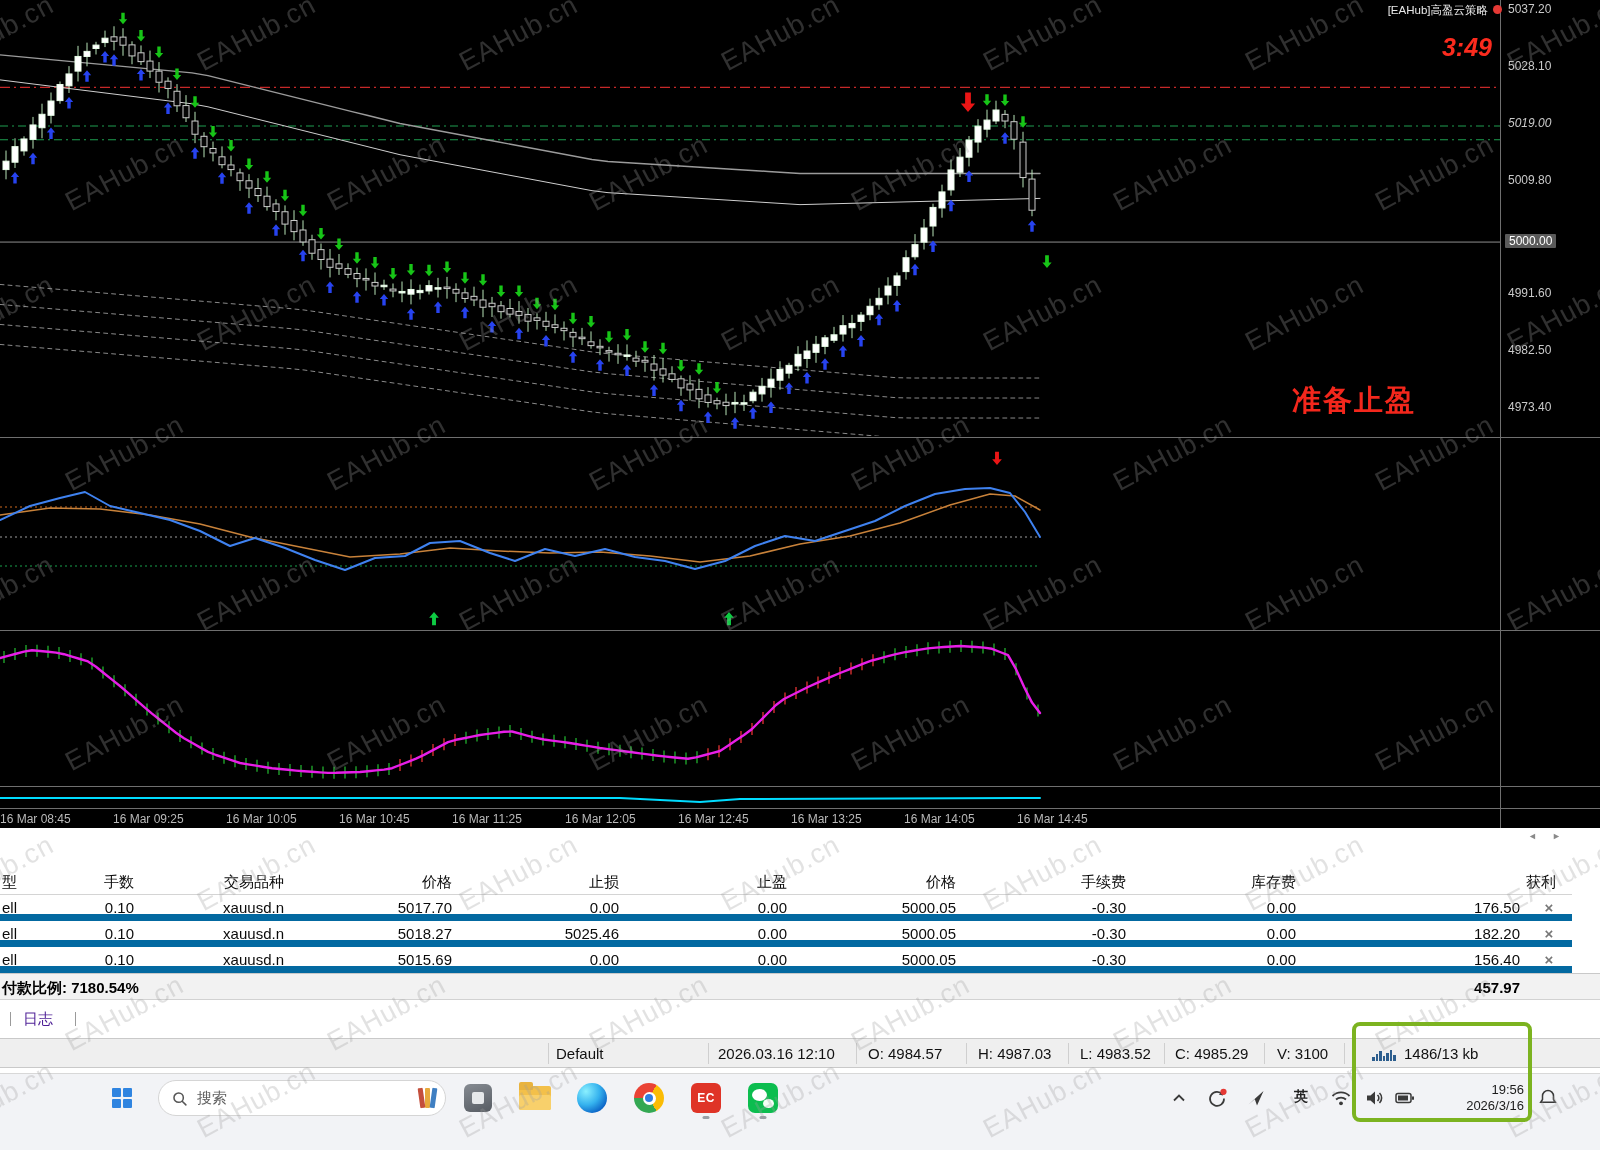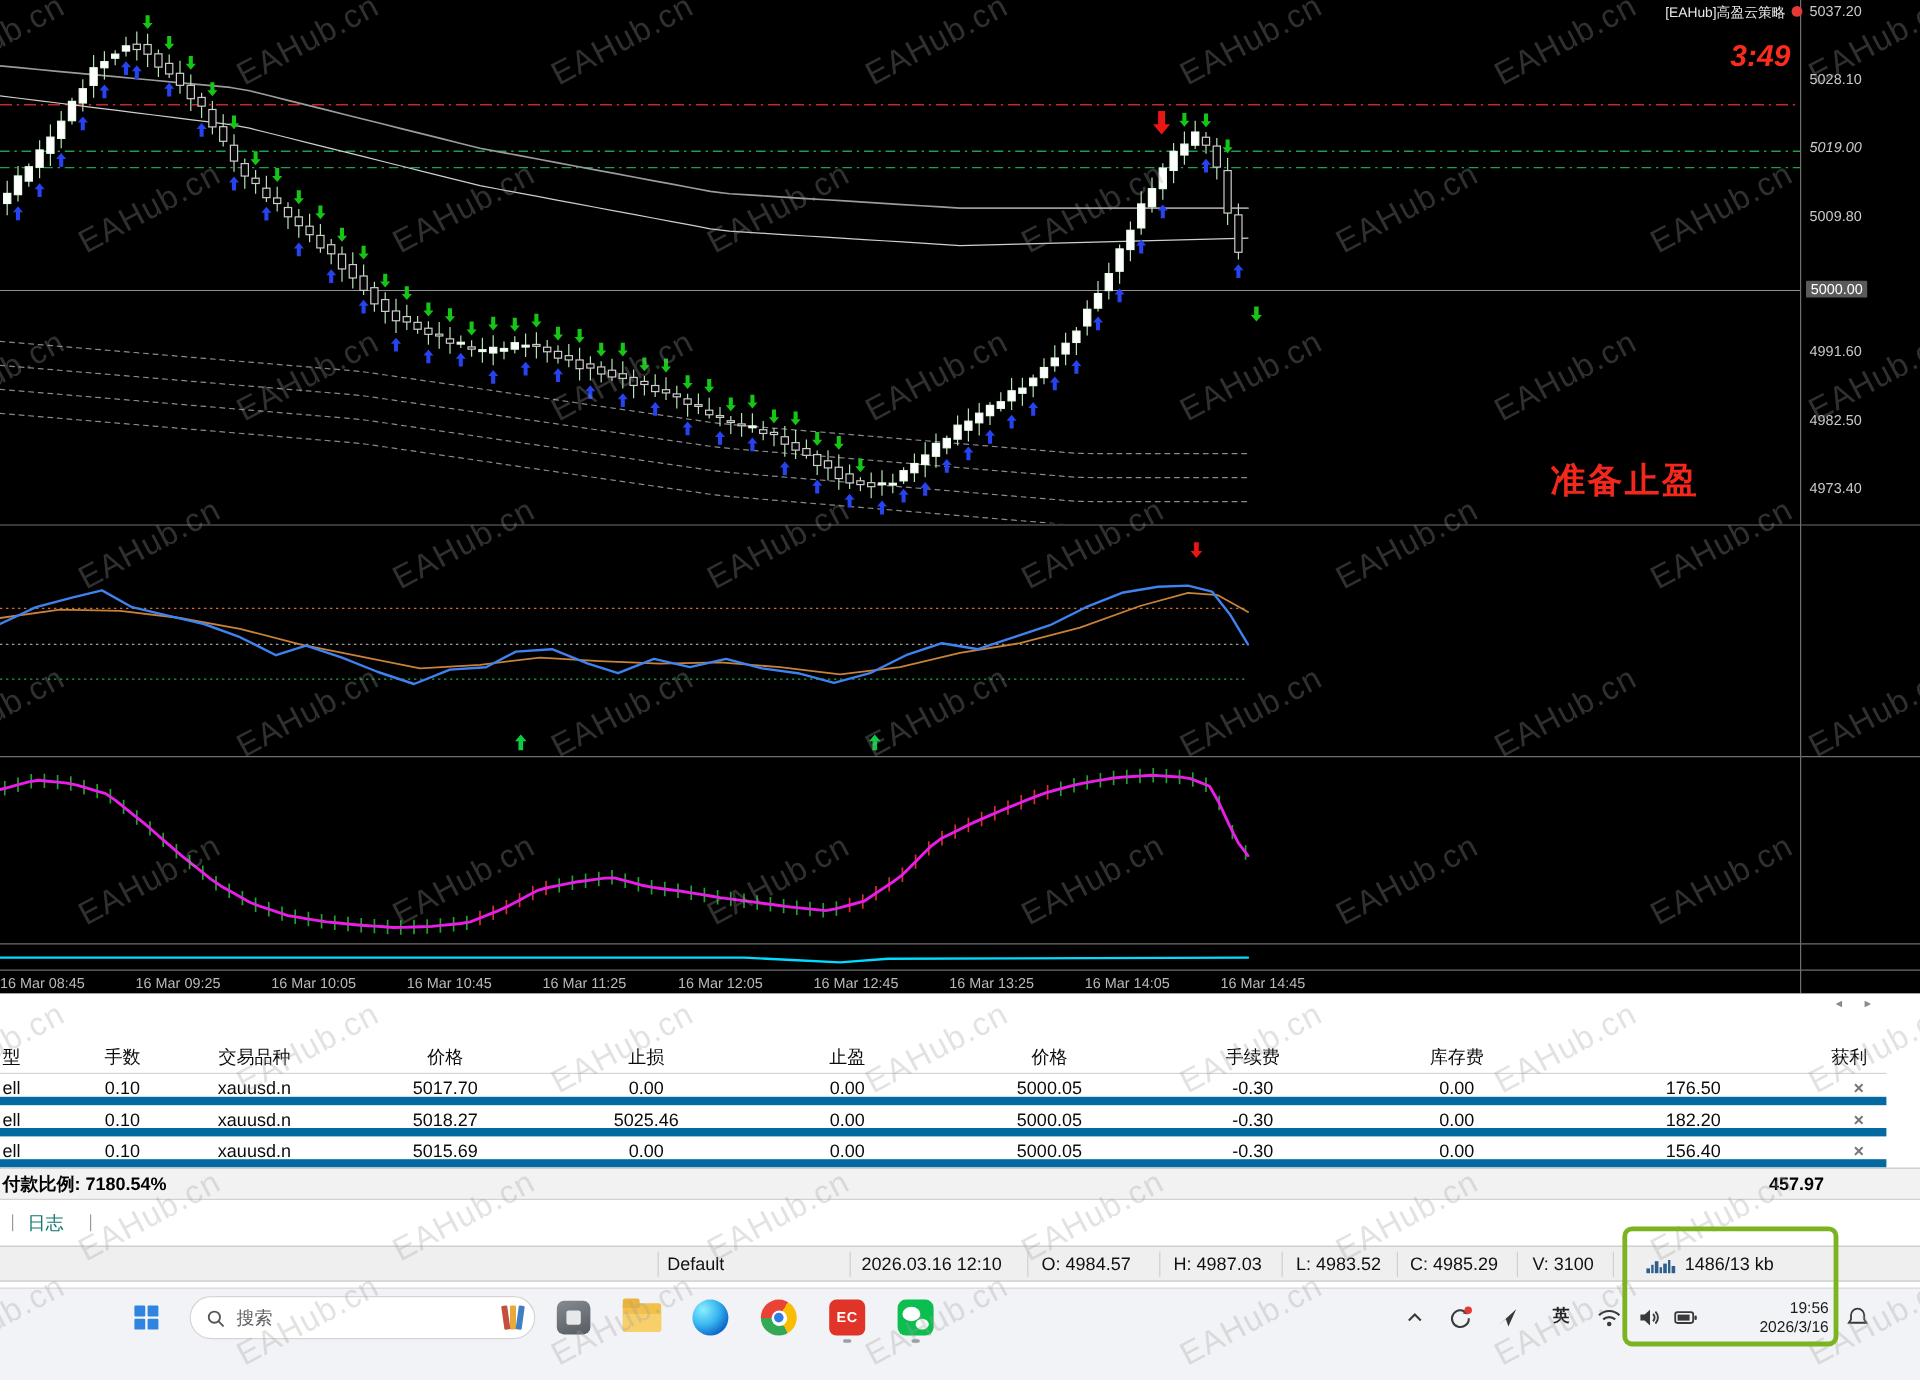--- a/index.html
+++ b/index.html
@@ -22,29 +22,29 @@
 .scroll-strip{position:absolute;top:828px;left:0;width:1600px;height:17px;background:#fff;z-index:3;}
 .nav-arrow{position:absolute;top:3px;font-size:9px;color:#8a8a8a;}
 .nav-arrow.left{left:1528px;}
 .nav-arrow.right{left:1552px;}
 
 .trade-panel{position:absolute;top:845px;left:0;width:1600px;z-index:3;}
 .t-spacer{height:24px;}
 .t-row{display:grid;grid-template-columns:70px 70px 150px 168px 167px 168px 169px 170px 170px 224px 46px;width:1572px;height:26px;line-height:26px;font-size:15px;color:#0b0b0b;border-bottom:7px solid #0369a1;}
 .t-row.header{border-bottom:1px solid #d4d4d4;}
 .cell.first{text-align:left;padding-left:2px;}
-.cell.num{text-align:center;padding-right:6px;}
+.cell.num{text-align:right;padding-right:6px;}
 .cell.close{text-align:center;color:#777;font-weight:bold;cursor:default;}
 .t-row.header .profit-h{grid-column:10 / span 2;text-align:right;padding-right:16px;}
 .t-summary{position:relative;height:27px;line-height:27px;font-size:15px;font-weight:bold;background:#f2f2f2;border-top:1px solid #c9c9c9;border-bottom:1px solid #d2d2d2;}
 .sum-label{margin-left:2px;}
 .sum-value{position:absolute;right:80px;top:0;}
 .tab-bar{margin-top:4px;height:30px;display:flex;align-items:center;background:#fff;}
 .vsep{display:inline-block;width:1px;height:14px;background:#9a9a9a;margin-left:10px;}
-.tab-label{font-size:15px;color:#0f766e;margin:0 12px;}
+.tab-label{font-size:15px;color:#4c1d95;margin:0 12px;}
 
 .status-bar{position:absolute;top:1038px;left:0;width:1600px;height:30px;background:#efefef;border-top:1px solid #c9c9c9;border-bottom:1px solid #c9c9c9;z-index:3;}
 .sb-item{position:absolute;top:6px;font-size:15px;color:#111;white-space:nowrap;}
 .sb-sep{position:absolute;top:4px;width:1px;height:21px;background:#cfcfcf;}
 .traffic-icon{position:absolute;top:7px;display:flex;align-items:flex-end;gap:1px;height:15px;}
 .traffic-icon b{display:block;width:2.5px;background:#2d5e8e;}
 
 .taskbar{position:absolute;top:1073px;left:0;width:1600px;height:77px;background:#f2f3f6;border-top:1px solid #d8d8d8;z-index:10;}
 .tb-item{position:absolute;top:2px;width:44px;height:44px;border-radius:6px;display:flex;align-items:center;justify-content:center;}
 .start{left:100px;}

